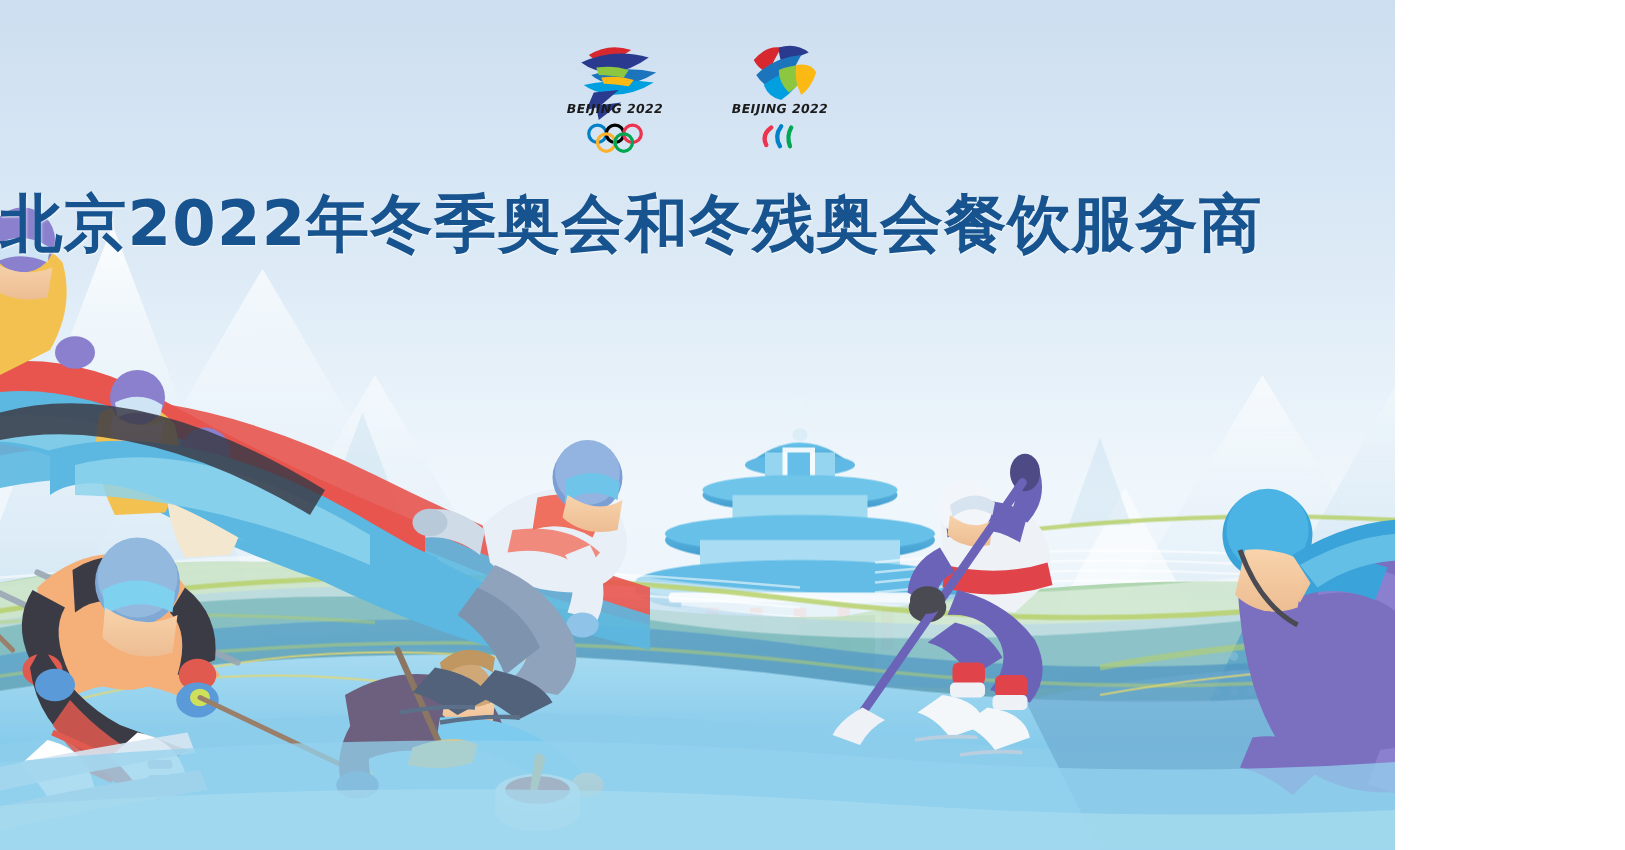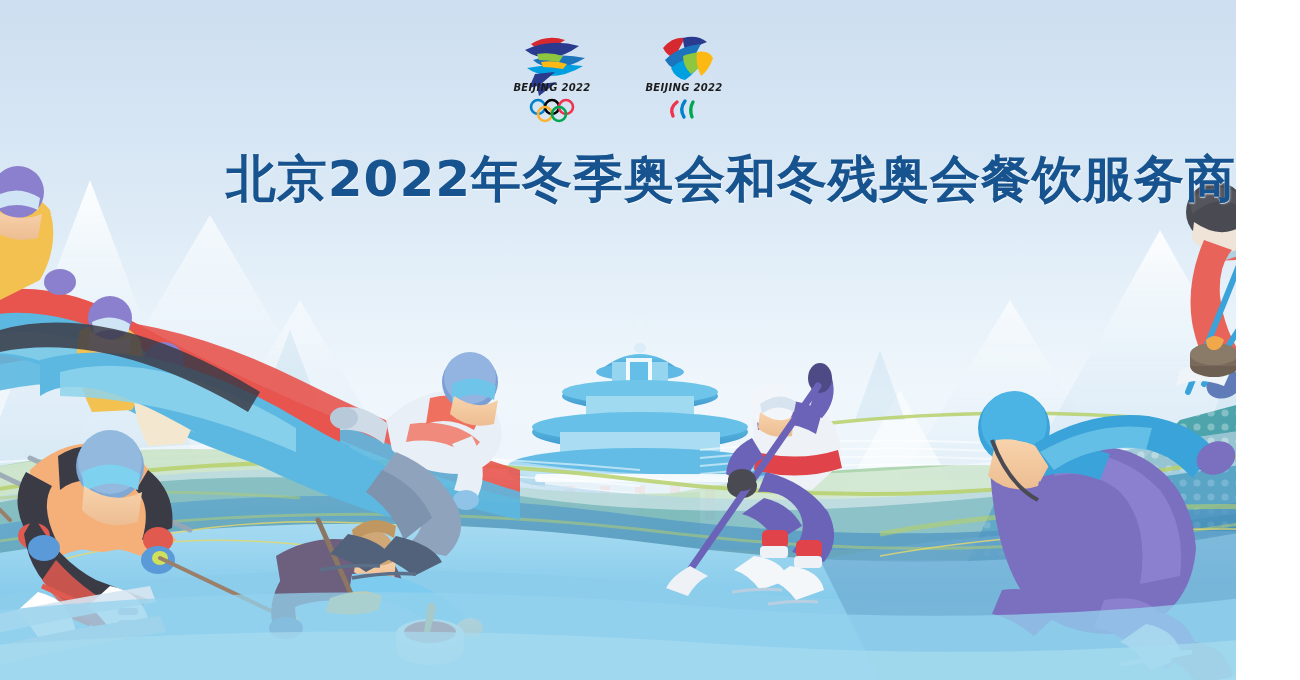--- a/index.html
+++ b/index.html
@@ -1,21 +1,21 @@
 <!DOCTYPE html>
 <html><head>
 <meta charset="utf-8">
 <title>Beijing 2022 Banner</title>
 <style>
   html,body{margin:0;padding:0;background:#fff;}
   body{font-family:"Liberation Sans","DejaVu Sans",sans-serif;}
 
   #banner{
     position:relative;
-    width:1236px;height:680px;
+    width:1116px;height:680px;
     overflow:hidden;
     background:linear-gradient(180deg,#cfdff0 0%,#d6e6f4 18%,#e2eef8 38%,#eef5fb 55%,#f2f8fc 68%,#eaf4fb 80%,#dff0fa 100%);
   }
   .layer{position:absolute;inset:0;}
   svg.layer{width:1300px;height:680px;display:block;}
 
   
   #logos{
     position:absolute;left:0;right:0;top:30px;
     display:flex;justify-content:center;align-items:flex-start;gap:42px;
@@ -28,21 +28,21 @@
     text-align:center;
     font-family:"DejaVu Sans",sans-serif;
     font-weight:bold;font-style:italic;
     font-size:10px;letter-spacing:.3px;color:#1b1b1b;
     white-space:nowrap;
   }
 
   
   #title{
     position:absolute;left:0;right:0;top:146px;
-    text-align:right;z-index:45;
+    text-align:left;z-index:45;
     font-family:"DejaVu Sans","Liberation Sans",sans-serif;
     font-weight:bold;
     font-size:50px;
     letter-spacing:1px;
     color:#17548f;
     text-shadow:0 1px 0 rgba(255,255,255,.55),1px 1px 2px rgba(255,255,255,.45);
     white-space:nowrap;
   }
 </style>
 </head>

